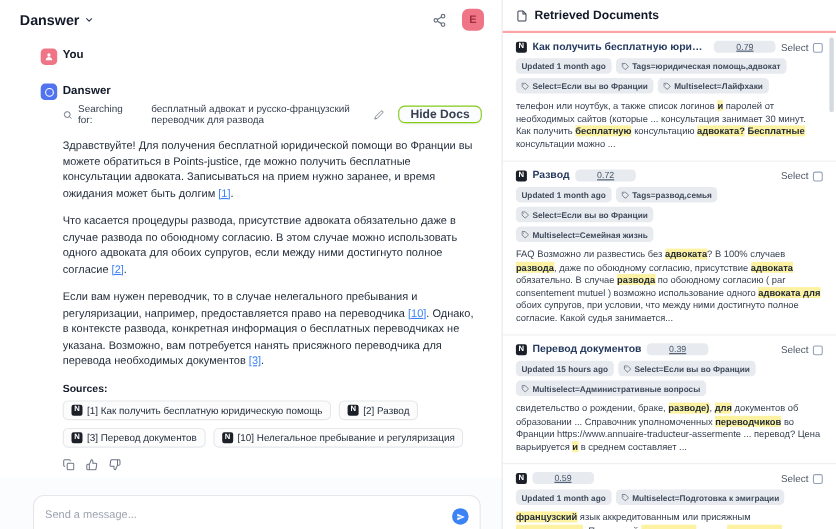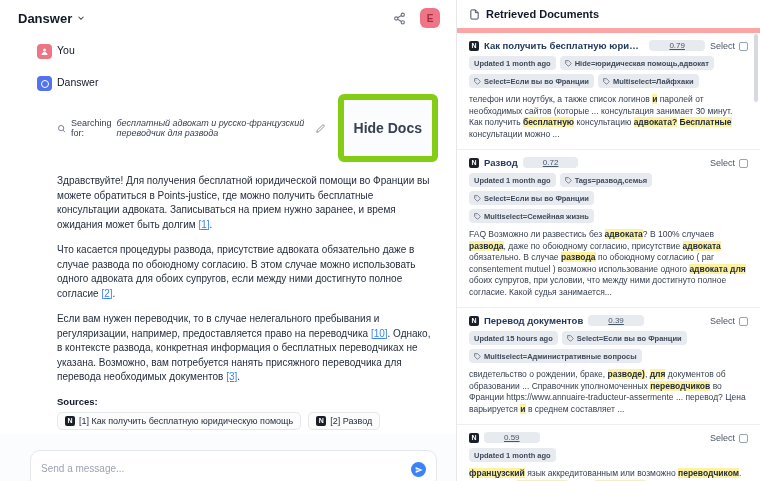--- a/index.html
+++ b/index.html
@@ -21,30 +21,30 @@
     align-items:center; justify-content:center; }
 
   .messages { padding:10px 18px 0 37px; }
   .message { position:relative; padding-left:20px; margin-bottom:20px; }
   .msg-avatar { position:absolute; left:0; top:0; width:15px; height:15px;
     border-radius:4px; display:flex; align-items:center; justify-content:center; }
   .msg-avatar.user { background:#ef7586; }
   .msg-avatar.ai { background:#5173ee; }
   .person-ic { width:9px; height:9px; fill:#fff; }
   .logo-ring { width:8px; height:8px; border:1.6px solid #fff; border-radius:50%; }
-  .msg-name { font-size:10.5px; font-weight:400; color:#111827; margin-bottom:6px; }
+  .msg-name { font-size:10.5px; font-weight:700; color:#111827; margin-bottom:6px; }
   .msg-text { font-size:10px; line-height:15px; color:#1f2937; max-width:382px; }
 
   .searching-row { display:flex; align-items:center; gap:5px; margin:2px 0 12px 0; }
   .search-ic { width:9px; height:9px; stroke:#6b7280; flex:none; }
   .searching-label { font-size:9px; color:#374151; }
-  .searching-query { font-size:9px; font-style:italic; color:#374151; }
+  .searching-query { font-size:9px; color:#374151;margin-left:21px; }
   .pencil-ic { width:9px; height:9px; stroke:#6b7280; cursor:pointer; flex:none; }
-  .hide-docs-btn { margin-left:8px; font-size:14px; font-weight:600; color:#374151;
-    background:#fbfcfd; border:6px solid #84cc16; border-radius:6px; padding:20px 10px;
+  .hide-docs-btn { margin-left:8px; font-size:11px; font-weight:600; color:#374151;
+    background:#fbfcfd; border:1px solid #84cc16; border-radius:6px; padding:1px 10px;
     cursor:pointer; box-shadow:0 1px 1px rgba(0,0,0,.04); white-space:nowrap; }
 
   .answer-p { font-size:10px; line-height:14.5px; color:#1f2937;
     max-width:400px; margin-bottom:11px; }
   .cite { color:#3b82f6; text-decoration:underline; cursor:pointer; }
 
   .sources-label { font-size:9.5px; font-weight:700; color:#111827; margin:2px 0 5px; }
   .source-chips { display:flex; flex-wrap:wrap; gap:7px; max-width:410px; }
   .source-chip { display:inline-flex; align-items:center; gap:4px; font-size:9px;
     color:#1f2937; background:#fcfcfd; border:1px solid #e5e7eb; border-radius:5px;
@@ -65,21 +65,21 @@
   .chat-input::placeholder { color:#9ca3af; }
   .send-btn { position:absolute; right:10px; top:11px; width:15px; height:15px;
     border-radius:50%; background:#3b82f6; border:none; cursor:pointer;
     display:flex; align-items:center; justify-content:center; }
   .send-ic { width:8px; height:8px; fill:#fff; }
 
   
   .doc-panel { width:304px; border-left:1px solid #e5e7eb; position:relative;
     background:#fff; display:flex; flex-direction:column; }
   .panel-header { display:flex; align-items:flex-end; gap:6px; padding:8px 12px;
-    border-bottom:5px solid #fca5a5; }
+    border-bottom:2px solid #fca5a5; }
   .panel-header-title { font-size:11px; font-weight:700; color:#111827; }
   .file-ic { width:11px; height:11px; stroke:#374151; flex:none; }
 
   .doc-card { padding:7px 12px 9px 12px; border-bottom:1px solid #edeff2; }
   .doc-card:last-of-type { border-bottom:none; }
   .doc-top { display:flex; align-items:center; gap:5px; margin-bottom:5px; }
   .doc-title { font-size:9.5px; font-weight:700; color:#24395e; cursor:pointer;
     white-space:nowrap; overflow:hidden; text-overflow:ellipsis; }
   .doc-score { font-size:8px; color:#475569; background:#e7eaef; border-radius:4px;
     padding:1px 20px; flex:none;text-decoration:underline; }
@@ -230,21 +230,21 @@
           </div>
           <div class="doc-chips">
             <span class="chip">
               <span>Updated 1 month ago</span>
             </span>
             <span class="chip">
               <svg class="tag-ic" viewBox="0 0 24 24" fill="none" stroke-width="2.2">
                 <path d="M20.59 13.41l-7.17 7.17a2 2 0 0 1-2.83 0L2 12V2h10l8.59 8.59a2 2 0 0 1 0 2.83z"></path>
                 <circle cx="7" cy="7" r="1.3" fill="currentColor" stroke="none"></circle>
               </svg>
-              <span>Hide=юридическая помощь,адвокат</span>
+              <span>Tags=юридическая помощь,адвокат</span>
             </span>
             <span class="chip">
               <svg class="tag-ic" viewBox="0 0 24 24" fill="none" stroke-width="2.2">
                 <path d="M20.59 13.41l-7.17 7.17a2 2 0 0 1-2.83 0L2 12V2h10l8.59 8.59a2 2 0 0 1 0 2.83z"></path>
                 <circle cx="7" cy="7" r="1.3" fill="currentColor" stroke="none"></circle>
               </svg>
               <span>Select=Если вы во Франции</span>
             </span>
             <span class="chip">
               <svg class="tag-ic" viewBox="0 0 24 24" fill="none" stroke-width="2.2">
@@ -331,20 +331,27 @@
             <span class="doc-score">0.59</span>
             <span class="doc-select">
               <span class="select-label">Select</span>
               <span class="checkbox"></span>
             </span>
           </div>
           <div class="doc-chips">
             <span class="chip">
               <span>Updated 1 month ago</span>
             </span>
-          </div>
-          <div class="doc-snippet"><span class="hl">французский</span><span> язык аккредитованным или возможно </span><span class="hl">переводчиком</span><span>. Присяжный </span><span class="hl">переводчик</span><span> — это </span><span class="hl">переводчик</span><span>, прошедший ... . Путем проставления своей печати </span></div>
+            <span class="chip">
+              <svg class="tag-ic" viewBox="0 0 24 24" fill="none" stroke-width="2.2">
+                <path d="M20.59 13.41l-7.17 7.17a2 2 0 0 1-2.83 0L2 12V2h10l8.59 8.59a2 2 0 0 1 0 2.83z"></path>
+                <circle cx="7" cy="7" r="1.3" fill="currentColor" stroke="none"></circle>
+              </svg>
+              <span>Multiselect=Подготовка к эмиграции</span>
+            </span>
+          </div>
+          <div class="doc-snippet"><span class="hl">французский</span><span> язык аккредитованным или присяжным </span><span class="hl">переводчиком</span><span>. Присяжный </span><span class="hl">переводчик</span><span> — это </span><span class="hl">переводчик</span><span>, прошедший ... . Путем проставления своей печати </span></div>
         </div>
       </div>
 
     <div class="scroll-thumb"></div>
   </div>
 </div>
 
 </body></html>

